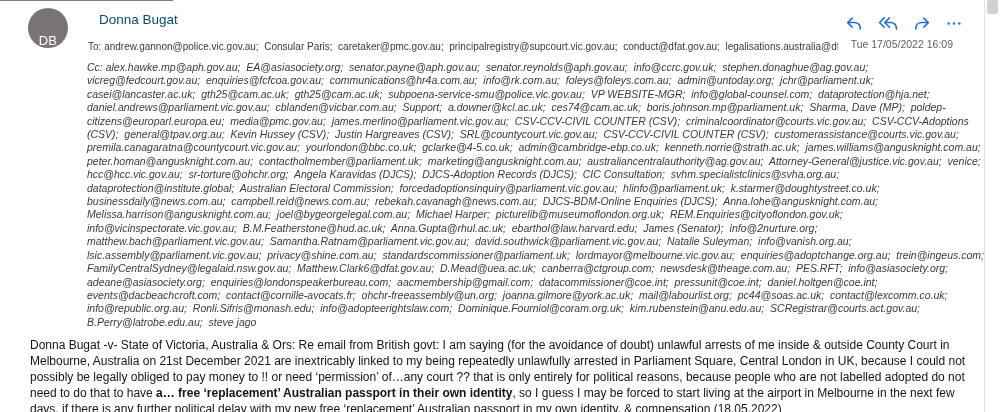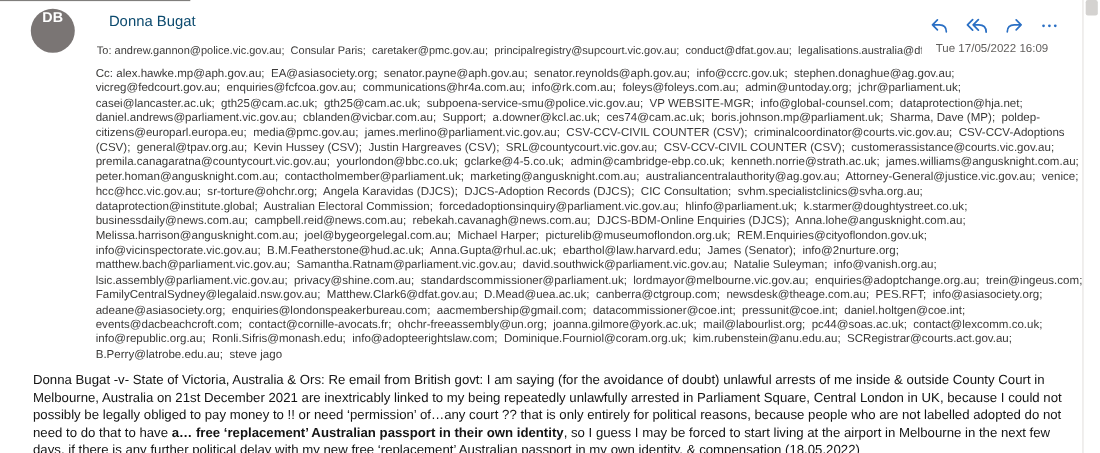--- a/index.html
+++ b/index.html
@@ -15,22 +15,22 @@
   }
   .right-divider{
     position:absolute;right:15px;top:0;width:1px;height:412px;background:#e4e2e0;
   }
   .scrollbar-thumb{
     position:absolute;right:2px;top:0;width:11px;height:14px;background:#d4d2d0;border-radius:2px;
   }
   .avatar{
     position:absolute;left:28px;top:8px;width:40px;height:40px;border-radius:50%;
     background:var(--avatar-bg,#7a7574);color:#fff;
-    display:flex;align-items:flex-start;justify-content:center;
-    font-size:13px;font-weight:700;letter-spacing:.2px;cursor:pointer;
+    display:flex;align-items:flex-end;justify-content:center;
+    font-size:13px;font-weight:400;letter-spacing:.2px;cursor:pointer;
   }
   .sender{
     position:absolute;left:99px;top:12px;
     font-size:13.5px;color:#0c4a6e;
   }
   .actions{
     position:absolute;right:36px;top:13px;
     display:flex;align-items:center;gap:11px;
   }
   .icon-btn{
@@ -43,21 +43,21 @@
     font-size:10.5px;color:#605e5c;white-space:nowrap;
   }
   .to-line{
     position:absolute;left:88px;top:41px;right:162px;
     font-size:10px;color:#3b3a39;
     white-space:pre;overflow:hidden;
   }
   .cc-block{
     position:absolute;left:87px;top:61px;width:897px;
     font-size:10.5px;line-height:13.4px;color:#3b3a39;
-    white-space:pre-wrap;word-break:break-word;
+    white-space:pre-wrap;word-break:break-word;font-style:italic;
   }
   .rcpt-label{color:#3b3a39;}
   .body-text{
     position:absolute;left:30px;top:338px;width:953px;
     font-size:12px;line-height:15.9px;color:#141414;
   }
   .body-text .bold{font-weight:700;}
 </style>
 </head>
 <body>

